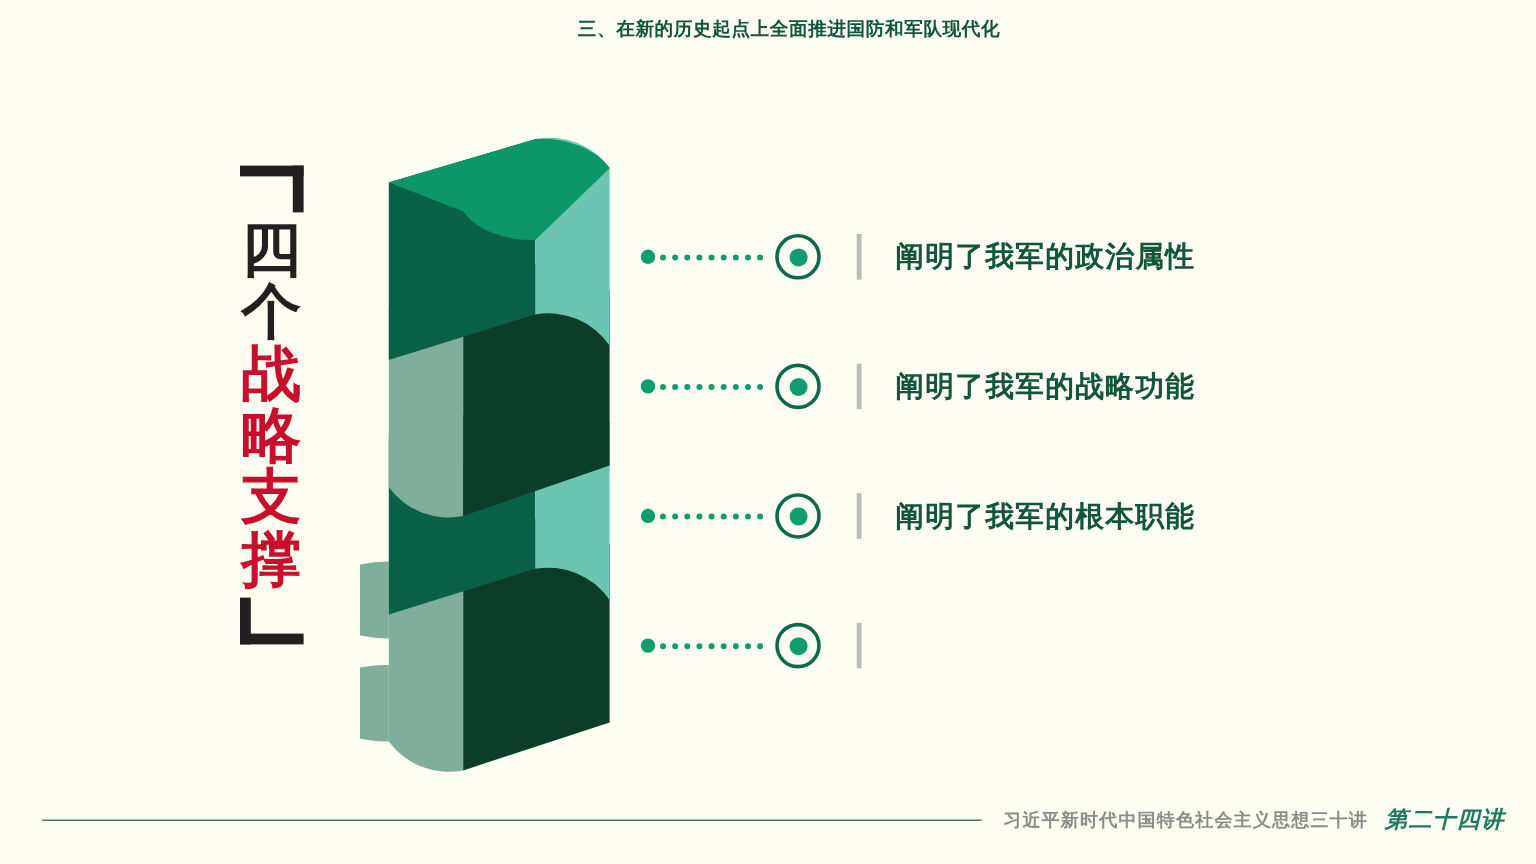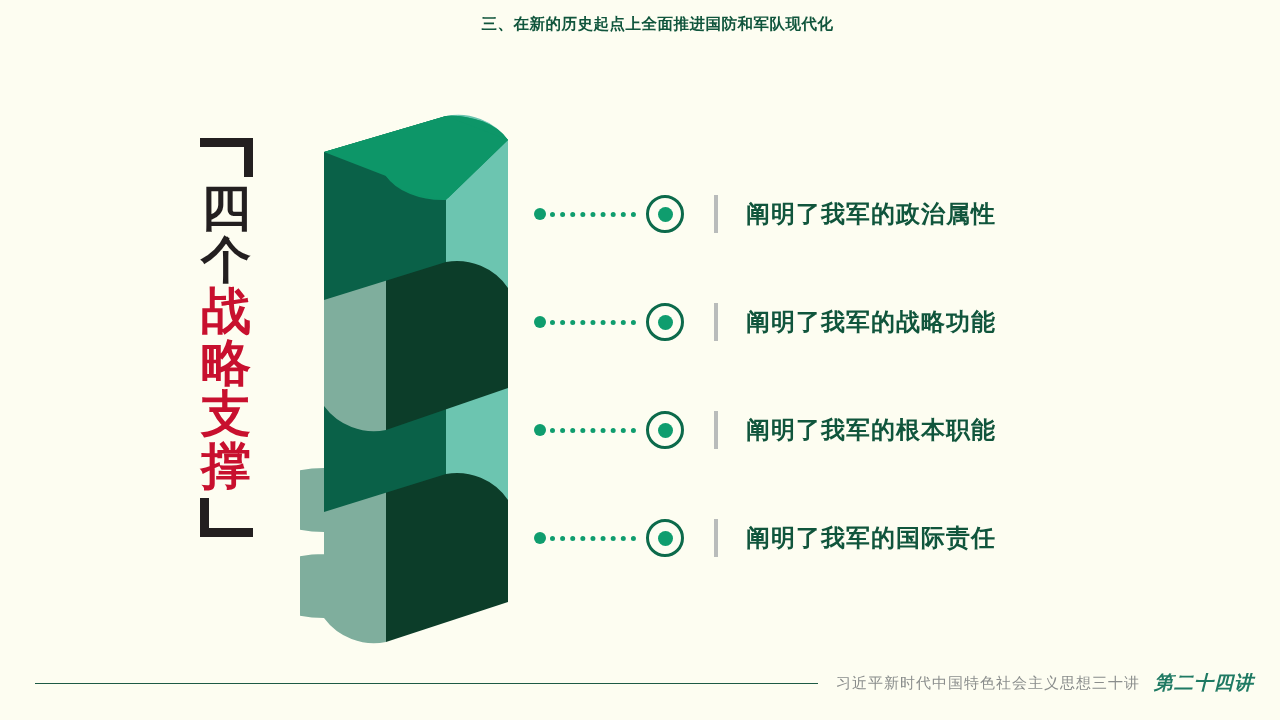--- a/index.html
+++ b/index.html
@@ -166,21 +166,21 @@
   }
   .footer-rule {
     margin-left: 35px;
     flex: 1 1 auto;
     height: 0;
     border-top: 1.4px solid #1d5a45;
   }
   .footer-main {
     margin-left: 18px;
     font-size: 15px;
-    font-weight: normal;
+    font-weight: bold;
     color: #8a8d8c;
     letter-spacing: 1px;
     white-space: nowrap;
   }
   .footer-lecture {
     margin-left: 14px;
     margin-right: 26px;
     font-size: 19px;
     font-weight: bold;
     color: #1f7a63;
@@ -293,21 +293,20 @@
     <span class="item-text">阐明了我军的根本职能</span>
   </div>
 
   <div class="item">
     <span class="dot-lead"></span>
     <span class="dash-line"></span>
     <span class="ring">
         <span class="ring-core"></span>
       </span>
     <span class="divider"></span>
-    <span class="item-text">阐明了我军的国际责任</span>
   </div>
 
 </div>
 
 <div class="footer">
   <div class="footer-rule"></div>
   <div class="footer-main">习近平新时代中国特色社会主义思想三十讲</div>
   <div class="footer-lecture">第二十四讲</div>
 </div>
 

